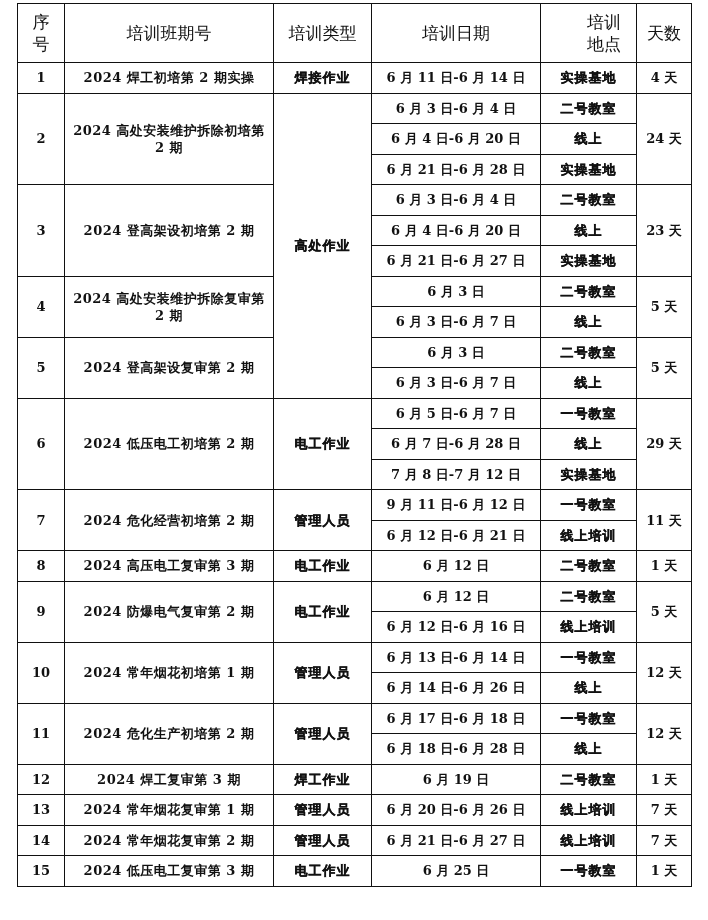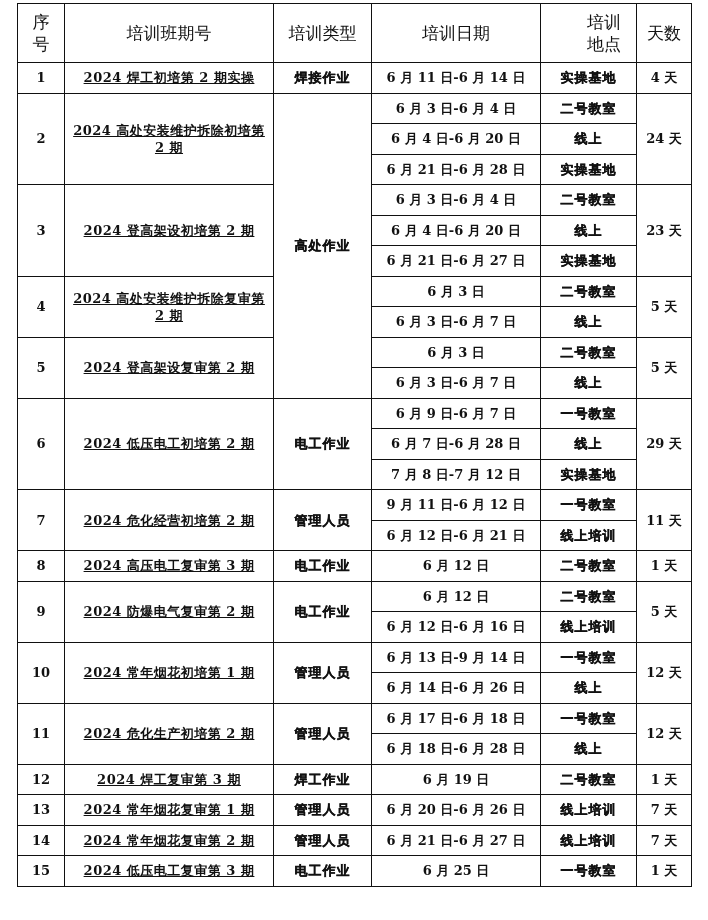--- a/index.html
+++ b/index.html
@@ -6,21 +6,21 @@
   body { width: 708px; height: 920px; position: relative; overflow: hidden;
          font-family: "DejaVu Serif", "Liberation Serif", serif; color: #111; }
   table.sched { position: absolute; left: 17px; top: 3px; border-collapse: collapse;
                 table-layout: fixed; width: 674px; }
   table.sched td, table.sched th { border: 1.5px solid #111; text-align: center; vertical-align: middle;
                 padding: 0 2px; font-weight: bold; font-size: 13px; line-height: 17px; }
   table.sched th { font-weight: normal; font-size: 17px; line-height: 22px; height: 58px; }
   table.sched td { height: 29.5px; }
   td.seq { font-size: 16px; }
   td.type, td.place { font-weight: normal; -webkit-text-stroke: 0.3px #111; letter-spacing: 1px; font-family: Liberation Serif, serif; }
-  td.name { letter-spacing: 0.5px; text-decoration: underline; }
+  td.name { letter-spacing: 0.5px; }
   td.days { font-weight: bold; margin-left: 36px; }
 </style>
 </head>
 <body>
 
 <table class="sched">
   <colgroup>
     <col style="width:47px">
     <col style="width:209px">
     <col style="width:98px">
@@ -97,21 +97,21 @@
         <td class="days" rowspan="2">5 天</td>
       </tr>
       <tr>
         <td class="date">6 月 3 日-6 月 7 日</td>
         <td class="place">线上</td>
       </tr>
       <tr>
         <td class="seq" rowspan="3">6</td>
         <td class="name" rowspan="3">2024 低压电工初培第 2 期</td>
         <td class="type" rowspan="3">电工作业</td>
-        <td class="date">6 月 9 日-6 月 7 日</td>
+        <td class="date">6 月 5 日-6 月 7 日</td>
         <td class="place">一号教室</td>
         <td class="days" rowspan="3">29 天</td>
       </tr>
       <tr>
         <td class="date">6 月 7 日-6 月 28 日</td>
         <td class="place">线上</td>
       </tr>
       <tr>
         <td class="date">7 月 8 日-7 月 12 日</td>
         <td class="place">实操基地</td>
@@ -145,21 +145,21 @@
         <td class="days" rowspan="2">5 天</td>
       </tr>
       <tr>
         <td class="date">6 月 12 日-6 月 16 日</td>
         <td class="place">线上培训</td>
       </tr>
       <tr>
         <td class="seq" rowspan="2">10</td>
         <td class="name" rowspan="2">2024 常年烟花初培第 1 期</td>
         <td class="type" rowspan="2">管理人员</td>
-        <td class="date">6 月 13 日-9 月 14 日</td>
+        <td class="date">6 月 13 日-6 月 14 日</td>
         <td class="place">一号教室</td>
         <td class="days" rowspan="2">12 天</td>
       </tr>
       <tr>
         <td class="date">6 月 14 日-6 月 26 日</td>
         <td class="place">线上</td>
       </tr>
       <tr>
         <td class="seq" rowspan="2">11</td>
         <td class="name" rowspan="2">2024 危化生产初培第 2 期</td>

